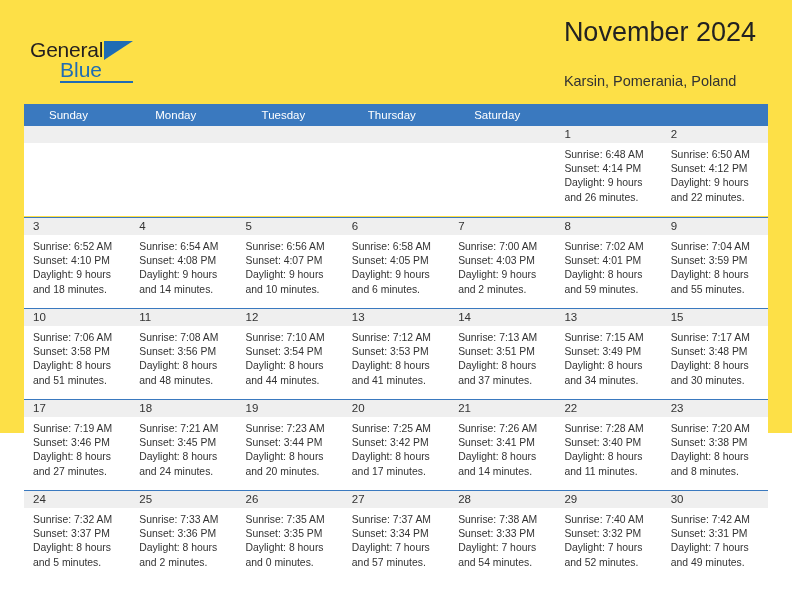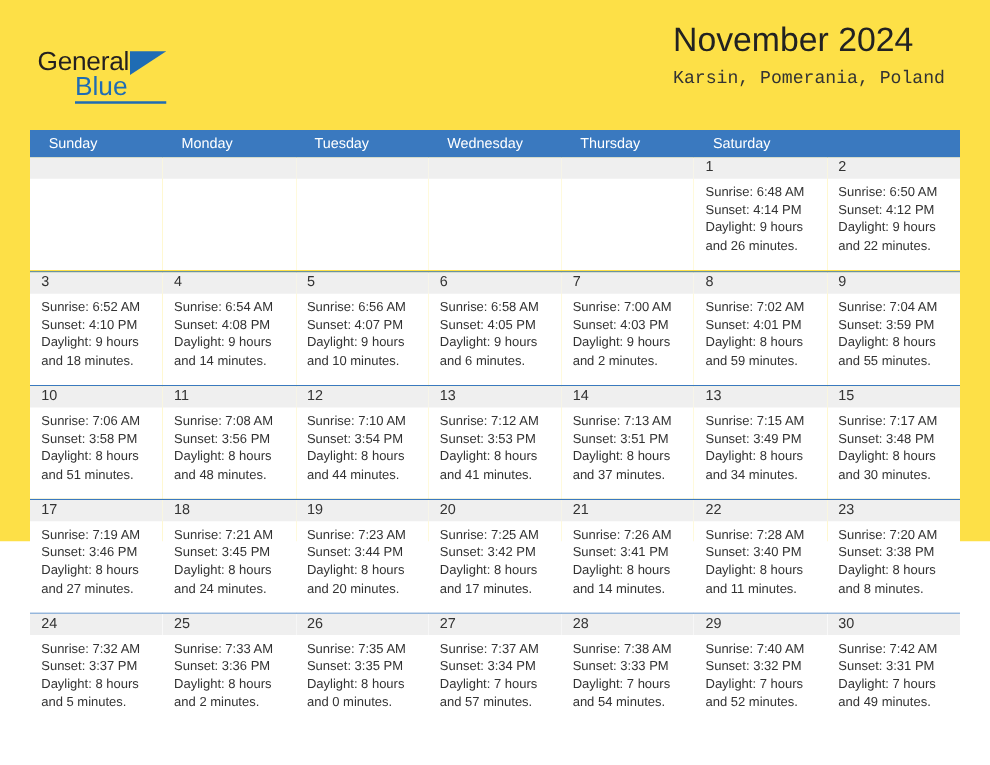--- a/index.html
+++ b/index.html
@@ -40,38 +40,37 @@
   }
 
   .title-block {
     position: absolute; right: 36px; top: 16px; 
   }
   .cal-title {
     font-size: 27px; color: #222; font-weight: normal; line-height: 32px;
     white-space: nowrap;
   }
   .cal-subtitle {
-    font-size: 14.5px; color: #333; line-height: 20px; margin-top: 5px;
+    font-size: 14.5px; color: #333; line-height: 20px; margin-top: 23px;
     white-space: nowrap;
-    font-family: Liberation Mono, monospace;
   }
 
   
   .grid {
     position: absolute; left: 24px; top: 104px;
     width: 744px;
   }
   .weekdays {
     display: flex; width: 744px; height: 22px;
     background: #3a79bf;
   }
   .weekday {
     width: 106.285px; height: 22px;
     color: #ffffff; font-size: 11.5px;
-    padding: 4px 0 0 15px;
+    padding: 4px 0 0 25px;
     line-height: 14px;
     white-space: nowrap;
   }
 
   .week {
     display: flex; width: 744px; height: 91px;
     border-top: 1px solid #3a79bf;
   }
   .week:first-of-type { border-top: none; }
 
@@ -116,21 +115,20 @@
       <div class="cal-subtitle">Karsin, Pomerania, Poland</div>
     </div>
 
   </div>
 
   <div class="grid">
     <div class="weekdays">
         <div class="weekday">Sunday</div>
         <div class="weekday">Monday</div>
         <div class="weekday">Tuesday</div>
-        <div class="weekday">Wednesday</div>
         <div class="weekday">Thursday</div>
         <div class="weekday">Saturday</div>
       </div>
     <div id="weeks-host">
         <div class="week">
           <div class="daycell empty">
             <div class="daynum-band"></div>
             <div class="lines"></div>
           </div>
           <div class="daycell empty">

